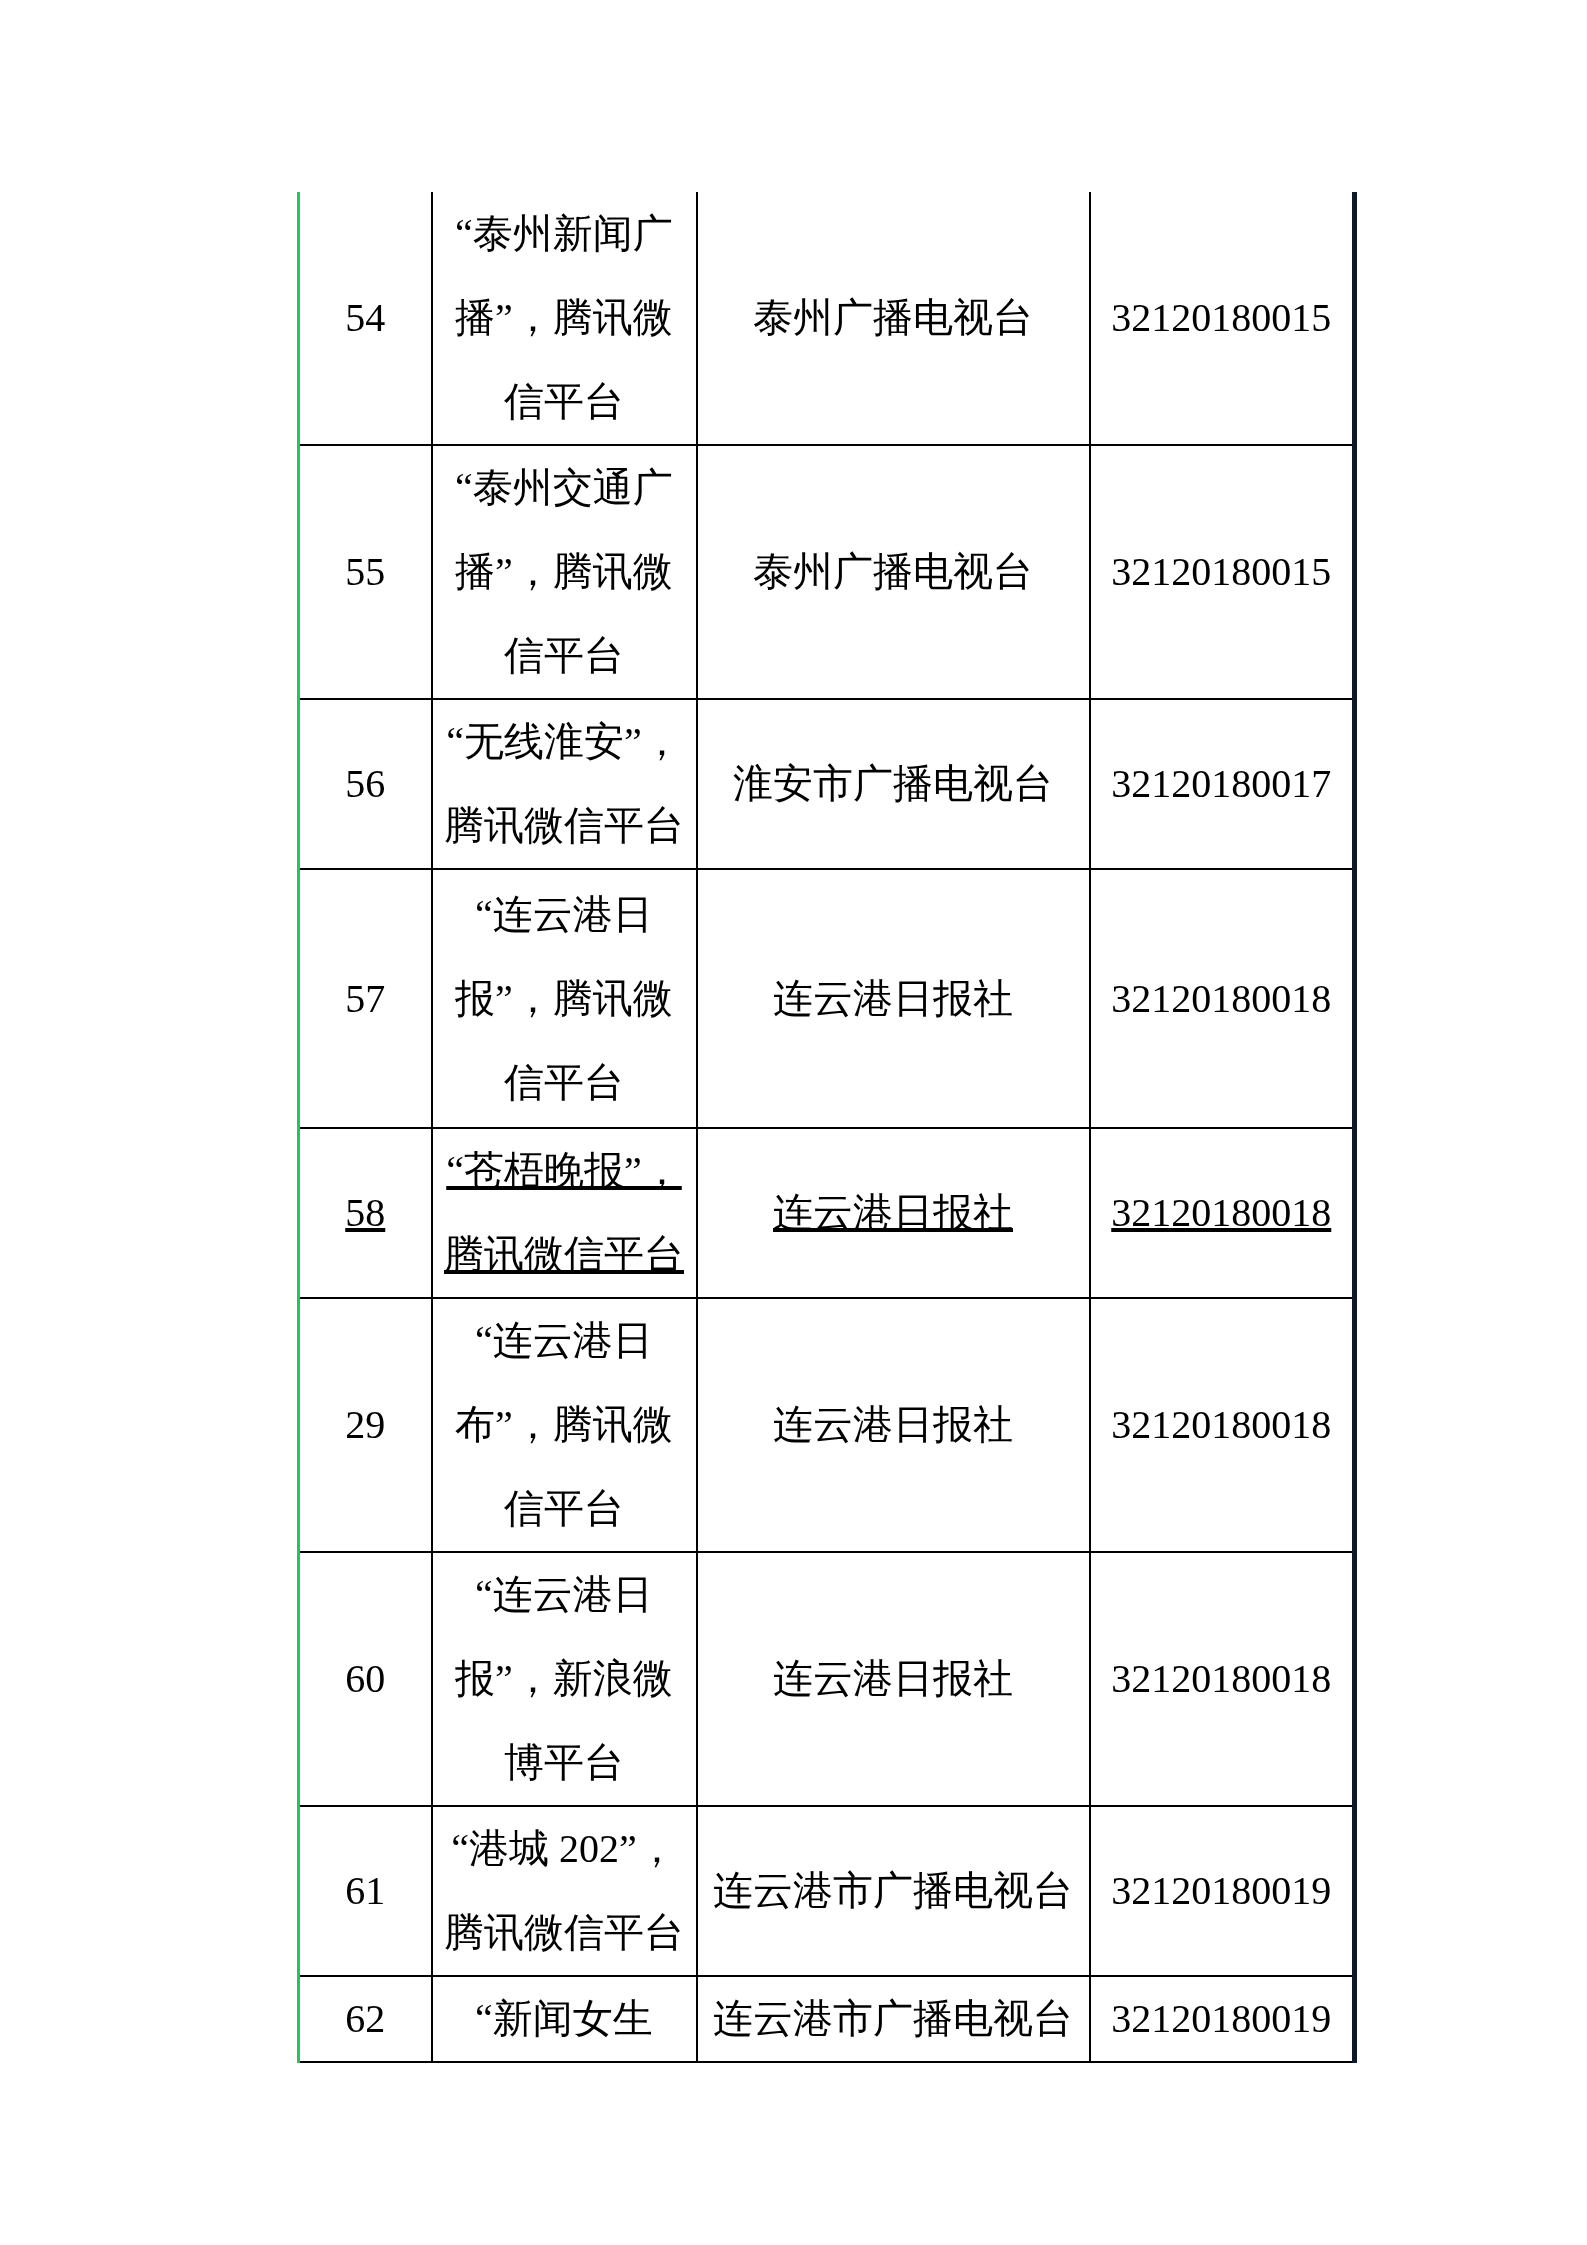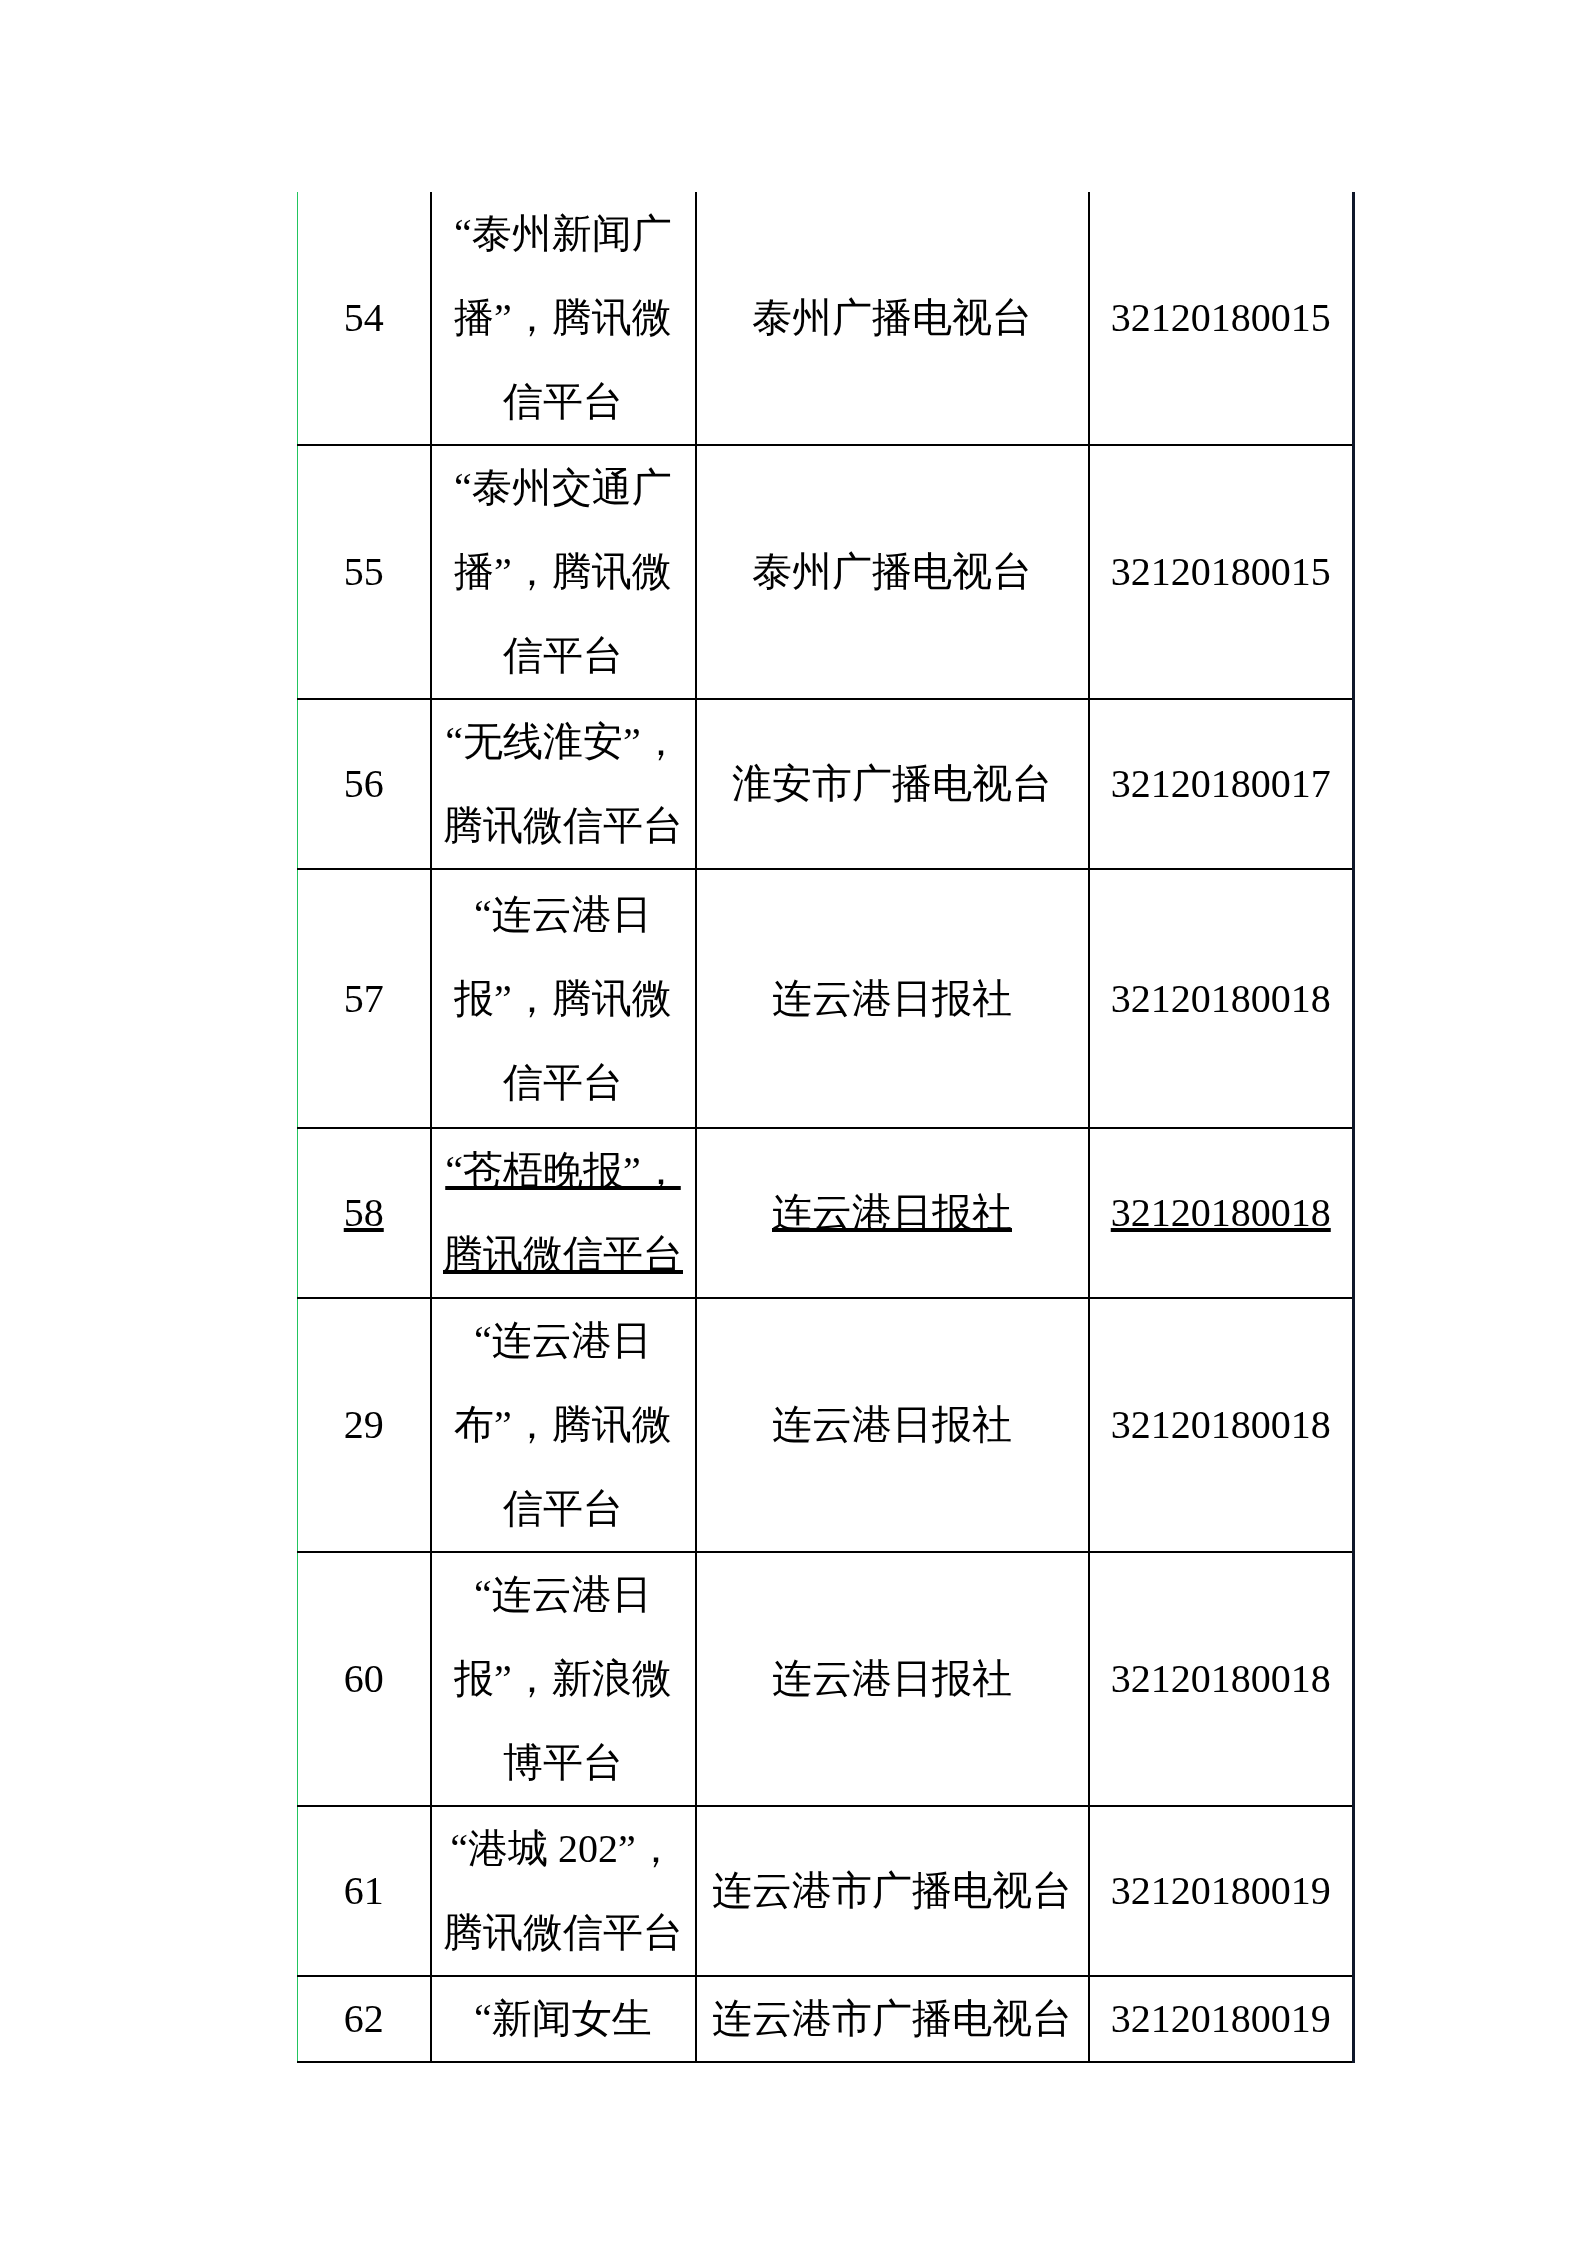--- a/index.html
+++ b/index.html
@@ -35,22 +35,22 @@
   .media-table td {
     border: 2px solid #000000;
     padding: 0;
     text-align: center;
     vertical-align: middle;
     line-height: 84px;
     overflow: hidden;
   }
   
   .media-table tr:first-child td { border-top: none; }
-  .media-table td:first-child { border-left: 1px solid #22c55e; margin-left: 36px; }
-  .media-table td:last-child { border-right: 3px solid #0f172a; }
+  .media-table td:first-child { border-left: 3px solid #22c55e; margin-left: 36px; }
+  .media-table td:last-child { border-right: 5px solid #0f172a; }
   .media-table tr:last-child td { border-bottom: 2px solid #000; }
   
   .media-table tr:nth-child(1) { height: 251px; }
   .media-table tr:nth-child(2) { height: 250px; }
   .media-table tr:nth-child(3) { height: 160px; }
   .media-table tr:nth-child(4) { height: 259px; }
   .media-table tr:nth-child(5) { height: 166px; text-decoration: underline; }
   .media-table tr:nth-child(6) { height: 249px; }
   .media-table tr:nth-child(7) { height: 251px; }
   .media-table tr:nth-child(8) { height: 165px; }

